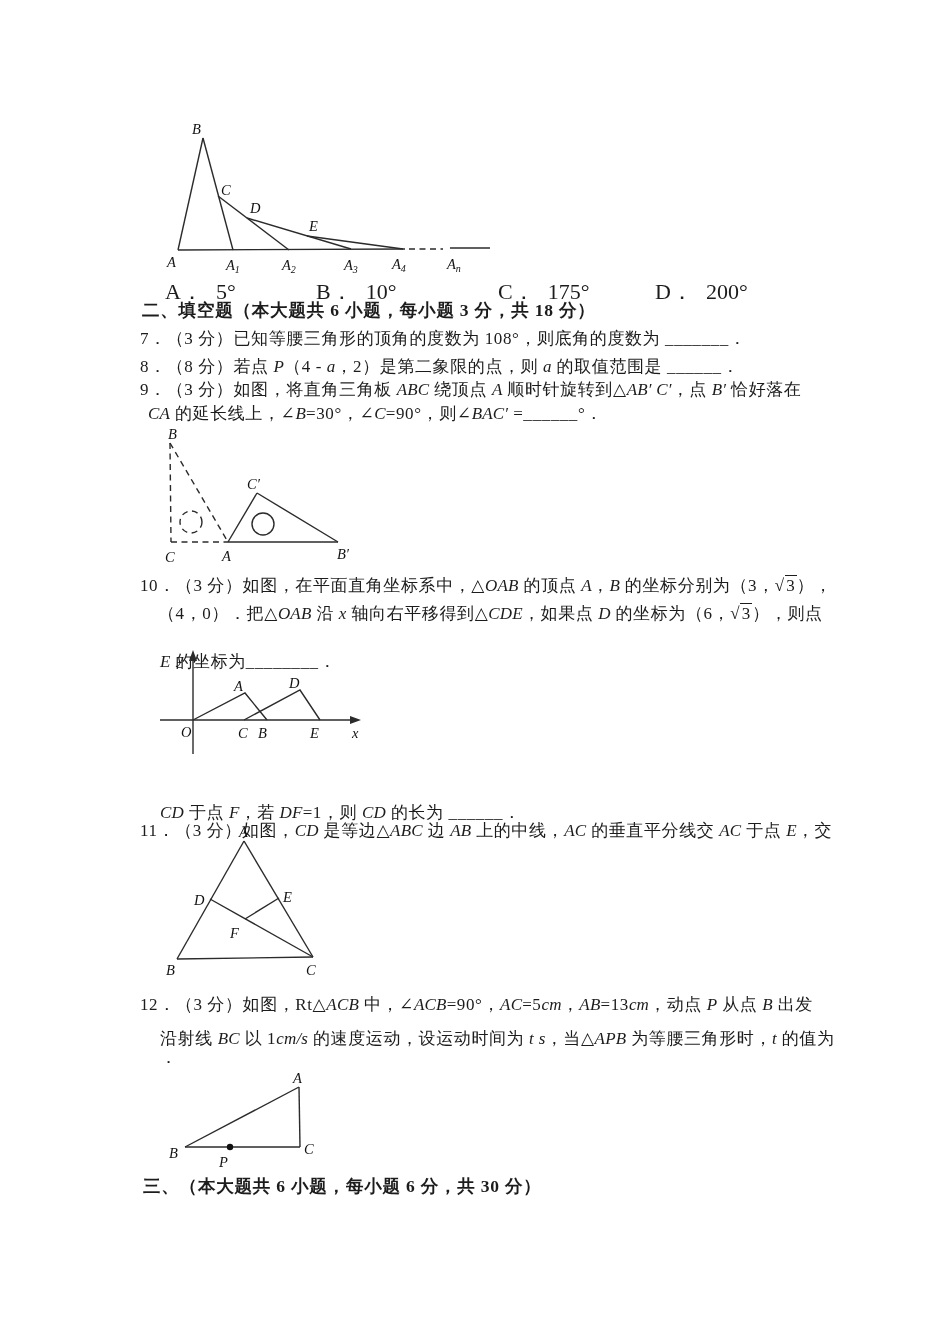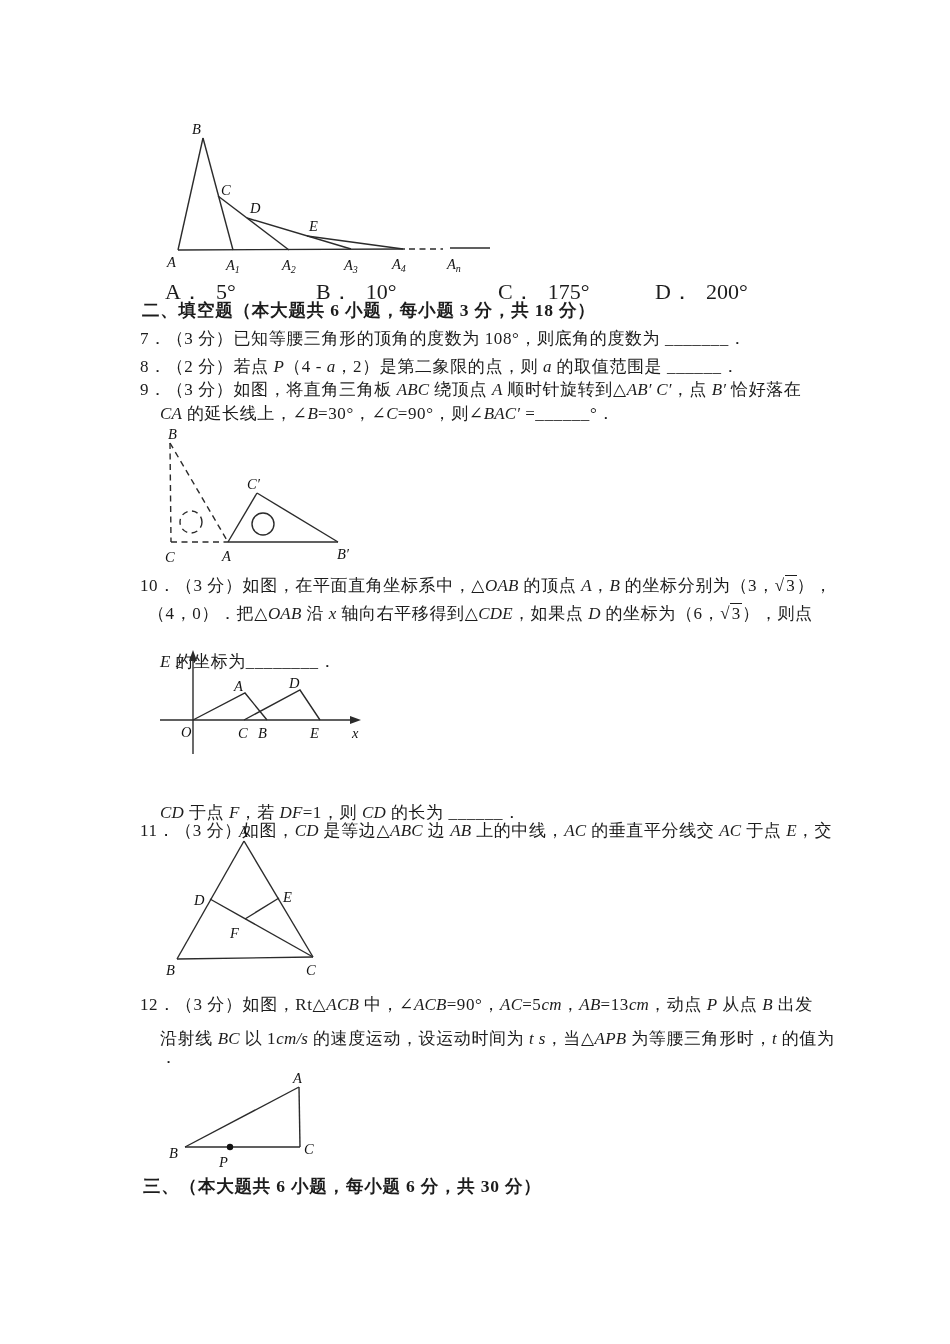--- a/index.html
+++ b/index.html
@@ -57,27 +57,27 @@
   <span class="opt" style="left:655px;top:277px;">
     <span class="k">D．</span><span>200°</span></span>
 
   <div class="tline hdr" style="left:142px;top:300px;text-align:center;">二、填空题（本大题共 6 小题，每小题 3 分，共 18 分）</div>
 
   <div class="tline" style="left:140px;top:329px;">
     <span class="pnum">7．</span><span><span>（3 分）已知等腰三角形的顶角的度数为 108°，则底角的度数为 </span><span>_______</span><span>．</span></span>
   </div>
 
   <div class="tline" style="left:140px;top:357px;">
-    <span class="pnum">8．</span><span><span>（2 分）若点 </span><span class="v">P</span><span>（4 - </span><span class="v">a</span><span>，2）是第二象限的点，则 </span><span class="v">a</span><span> 的取值范围是 </span><span>______</span><span>．</span></span>
+    <span class="pnum">8．</span><span><span>（8 分）若点 </span><span class="v">P</span><span>（4 - </span><span class="v">a</span><span>，2）是第二象限的点，则 </span><span class="v">a</span><span> 的取值范围是 </span><span>______</span><span>．</span></span>
   </div>
 
   <div class="tline" style="left:140px;top:380px;">
     <span class="pnum">9．</span><span><span>（3 分）如图，将直角三角板 </span><span class="v">ABC</span><span> 绕顶点 </span><span class="v">A</span><span> 顺时针旋转到△</span><span class="v">AB′ C′</span><span>，点 </span><span class="v">B′</span><span> 恰好落在</span></span>
   </div>
-  <div class="tline" style="left:160px;top:404px;">
+  <div class="tline" style="left:148px;top:404px;">
     <span><span class="v">CA</span><span> 的延长线上，∠</span><span class="v">B</span><span>=30°，∠</span><span class="v">C</span><span>=90°，则∠</span><span class="v">BAC′</span><span> =</span><span>______</span><span>°．</span></span>
   </div>
 
   <svg class="fig" style="left:150px;top:425px;" width="240" height="145" viewBox="0 0 240 145">
     <line class="dash" x1="20" y1="18" x2="21" y2="117"></line>
     <line class="dash" x1="21" y1="117" x2="78" y2="117"></line>
     <line class="dash" x1="20" y1="18" x2="78" y2="117"></line>
     <circle class="o dash" cx="41" cy="97" r="11"></circle>
     <line x1="78" y1="117" x2="107" y2="68"></line>
     <line x1="107" y1="68" x2="188" y2="117"></line>
@@ -86,21 +86,21 @@
     <text x="18" y="14">B</text>
     <text x="15" y="137">C</text>
     <text x="72" y="136">A</text>
     <text x="97" y="64">C′</text>
     <text x="187" y="134">B′</text>
   </svg>
 
   <div class="tline" style="left:140px;top:576px;">
     <span class="pnum">10．</span><span><span>（3 分）如图，在平面直角坐标系中，△</span><span class="v">OAB</span><span> 的顶点 </span><span class="v">A</span><span>，</span><span class="v">B</span><span> 的坐标分别为（3，</span><span class="sqrt">√<span class="rad">3</span></span><span>），</span></span>
   </div>
-  <div class="tline" style="left:148px;top:604px;">
+  <div class="tline" style="left:158px;top:604px;">
     <span><span>（4，0）．把△</span><span class="v">OAB</span><span> 沿 </span><span class="v">x</span><span> 轴向右平移得到△</span><span class="v">CDE</span><span>，如果点 </span><span class="v">D</span><span> 的坐标为（6，</span><span class="sqrt">√<span class="rad">3</span></span><span>），则点</span></span>
   </div>
   <div class="tline" style="left:160px;top:628px;margin-top:24px;">
     <span><span class="v">E</span><span> 的坐标为</span><span>________</span><span>．</span></span>
   </div>
 
   <svg class="fig" style="left:150px;top:648px;" width="250" height="112" viewBox="0 0 250 112">
     <line x1="43" y1="8" x2="43" y2="106"></line>
     <polygon points="43,2 39,13 47,13"></polygon>
     <line x1="10" y1="72" x2="205" y2="72"></line>

